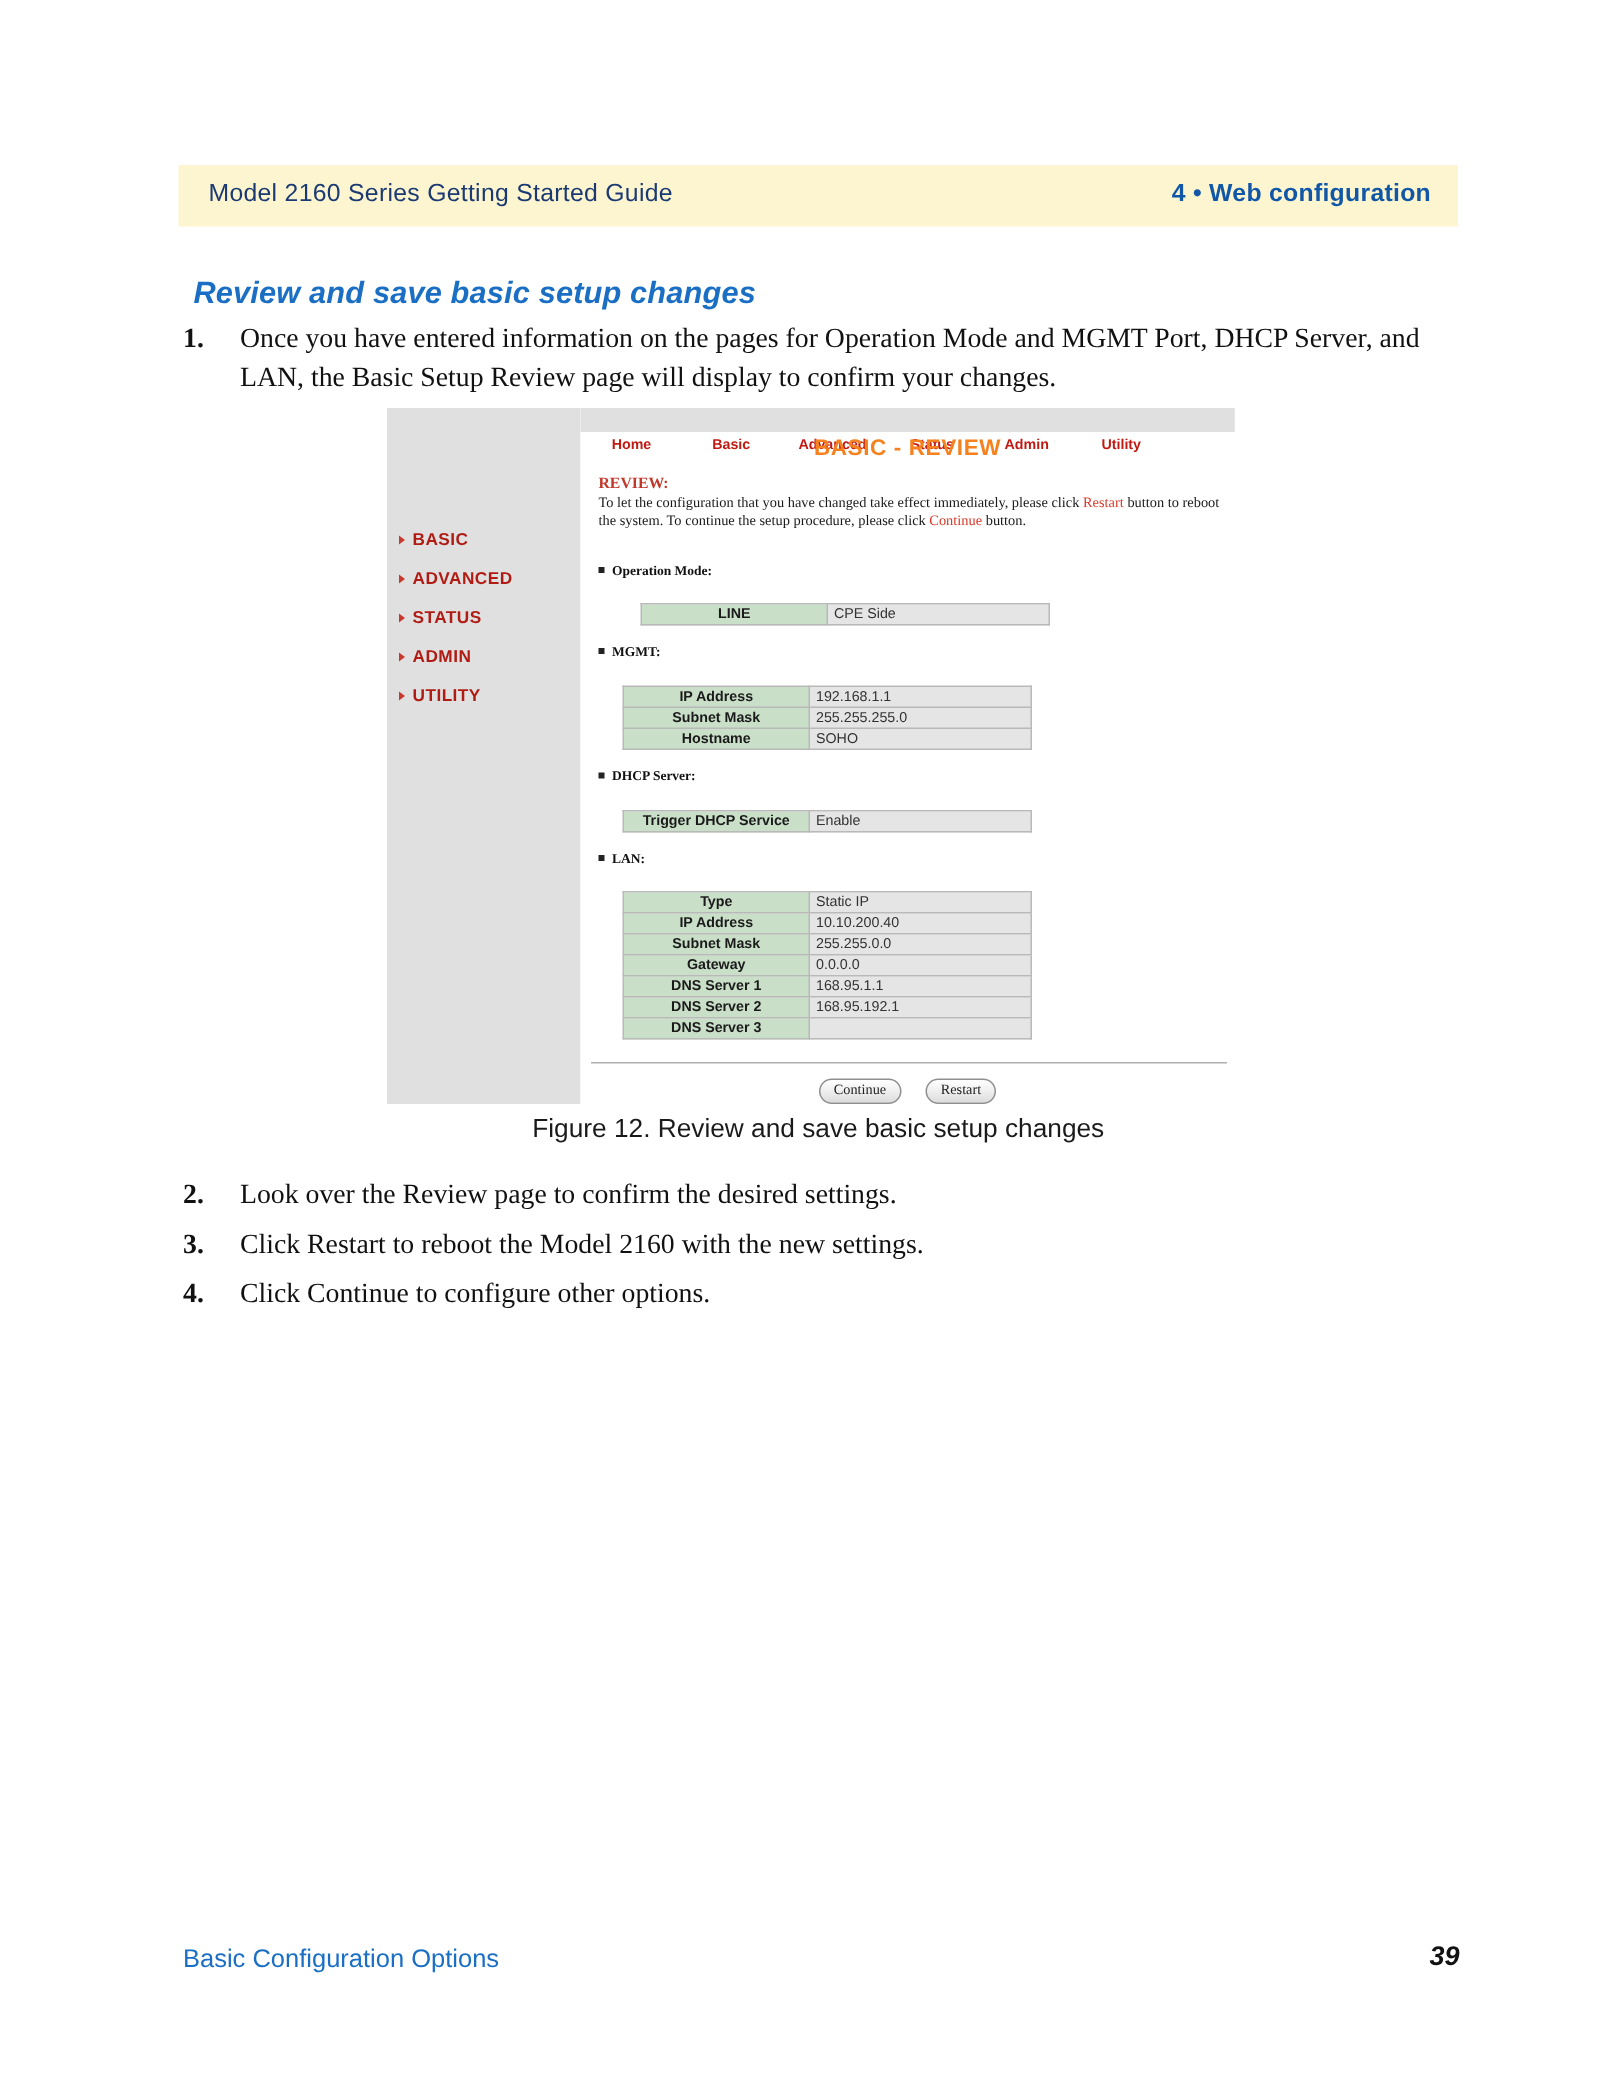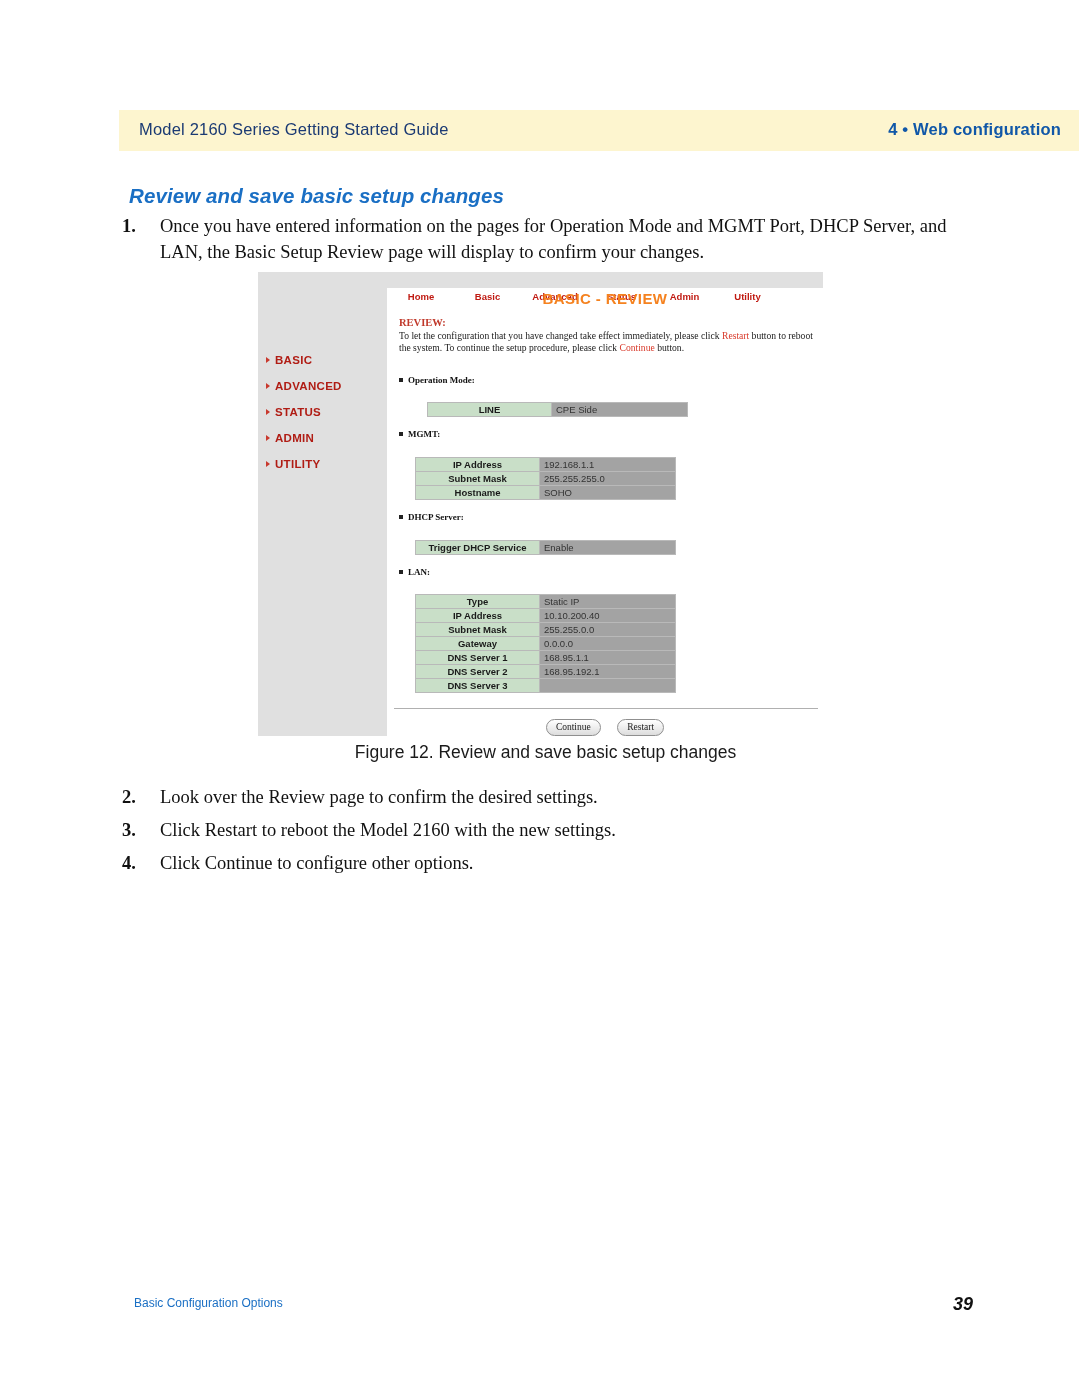--- a/index.html
+++ b/index.html
@@ -11,21 +11,21 @@
     font-family: "Liberation Serif", serif;
     position: relative;
     overflow: hidden;
   }
 
   
   .header-band {
     position: absolute;
     left: 119px;
     top: 110px;
-    width: 960px;
+    width: 853px;
     height: 41px;
     background: #fdf5cf;
   }
   .header-left {
     position: absolute;
     left: 20px;
     top: 10px;
     font-family: "Liberation Sans", sans-serif;
     font-size: 16.5px;
     color: #1b3a73;
@@ -236,22 +236,22 @@
     padding: 0 4px;
   }
   .dtable td.k {
     width: 124px;
     background: #c9dfc8;
     font-weight: bold;
     text-align: center;
     color: #1a1a1a;
   }
   .dtable td.v {
-    width: 136px;
-    background: #a3a3a3;
+    width: 148px;
+    background: #e5e5e5;
     text-align: left;
     color: #333333;
   }
 
   
   .btn-rule {
     position: absolute;
     left: 136px;
     top: 436px;
     width: 424px;
@@ -274,24 +274,24 @@
     border: 1px solid #8f8f8f;
     border-radius: 9px;
     padding: 1px 9px 2px 9px;
     margin: 0 6px;
     line-height: 12px;
   }
 
   
   .footer-left {
     position: absolute;
-    left: 134px;
+    left: 122px;
     top: 1296px;
     font-family: "Liberation Sans", sans-serif;
-    font-size: 12px;
+    font-size: 17px;
     color: #1a6fc4;
   }
   .footer-right {
     position: absolute;
     left: 925px;
     top: 1294px;
     width: 48px;
     text-align: right;
     font-family: "Liberation Sans", sans-serif;
     font-size: 18px;

